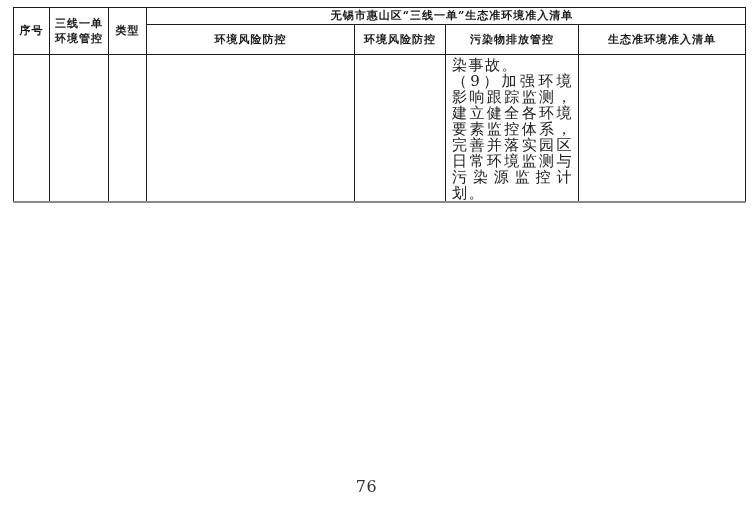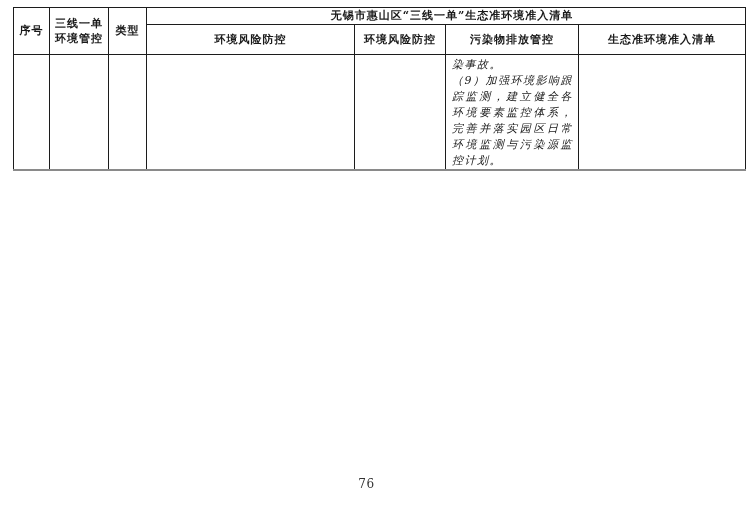--- a/index.html
+++ b/index.html
@@ -42,34 +42,33 @@
     font-size: 11px;
     letter-spacing: 1px;
     padding-left: 12px;
   }
   td.body-cell {
     vertical-align: top;
     text-align: left;
     padding: 2px 5px 0 6px;
   }
   td.risk-cell .para {
-    font-size: 11px;
+    font-size: 15px;
     line-height: 16px;
     letter-spacing: 1.5px;
     text-align: justify;
     text-align-last: left;
-    font-style: italic;
   }
   .unit-name-line { line-height: 15px; font-weight: bold; }
   .page-footer {
     position: absolute;
     left: 339px; top: 477px;
     width: 55px;
     text-align: center;
-    font-size: 12px;
+    font-size: 16px;
     letter-spacing: 0.5px;
     color: #333333;
   }
 </style>
 </head>
 <body>
 
 <div class="page">
 
   <table class="doc-table">

